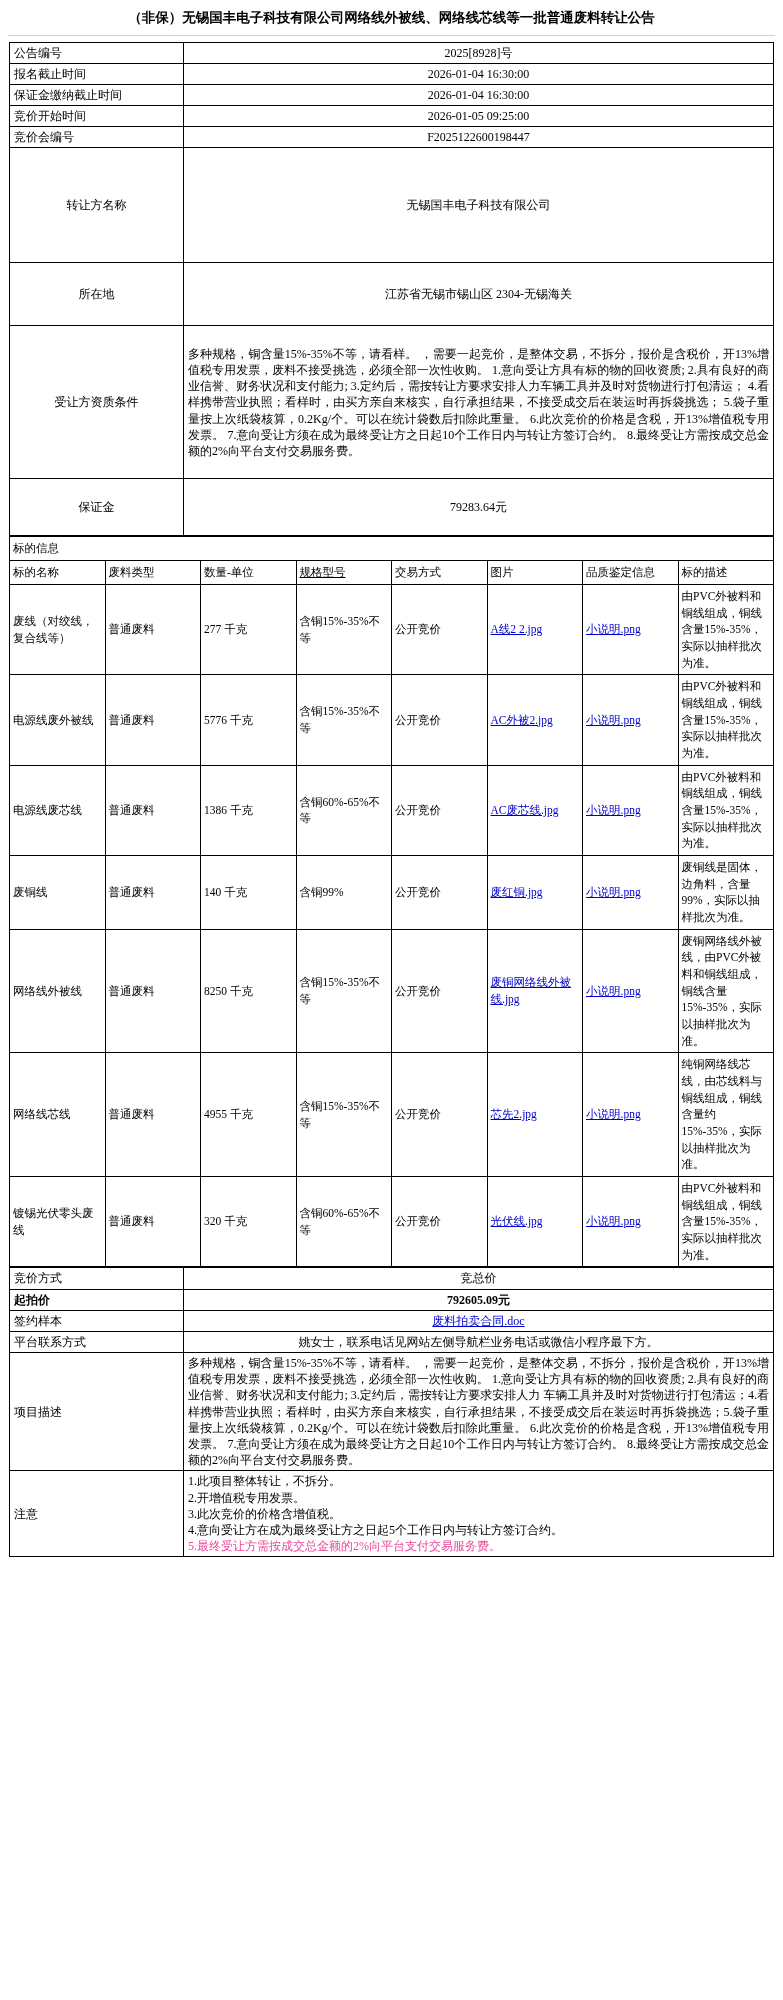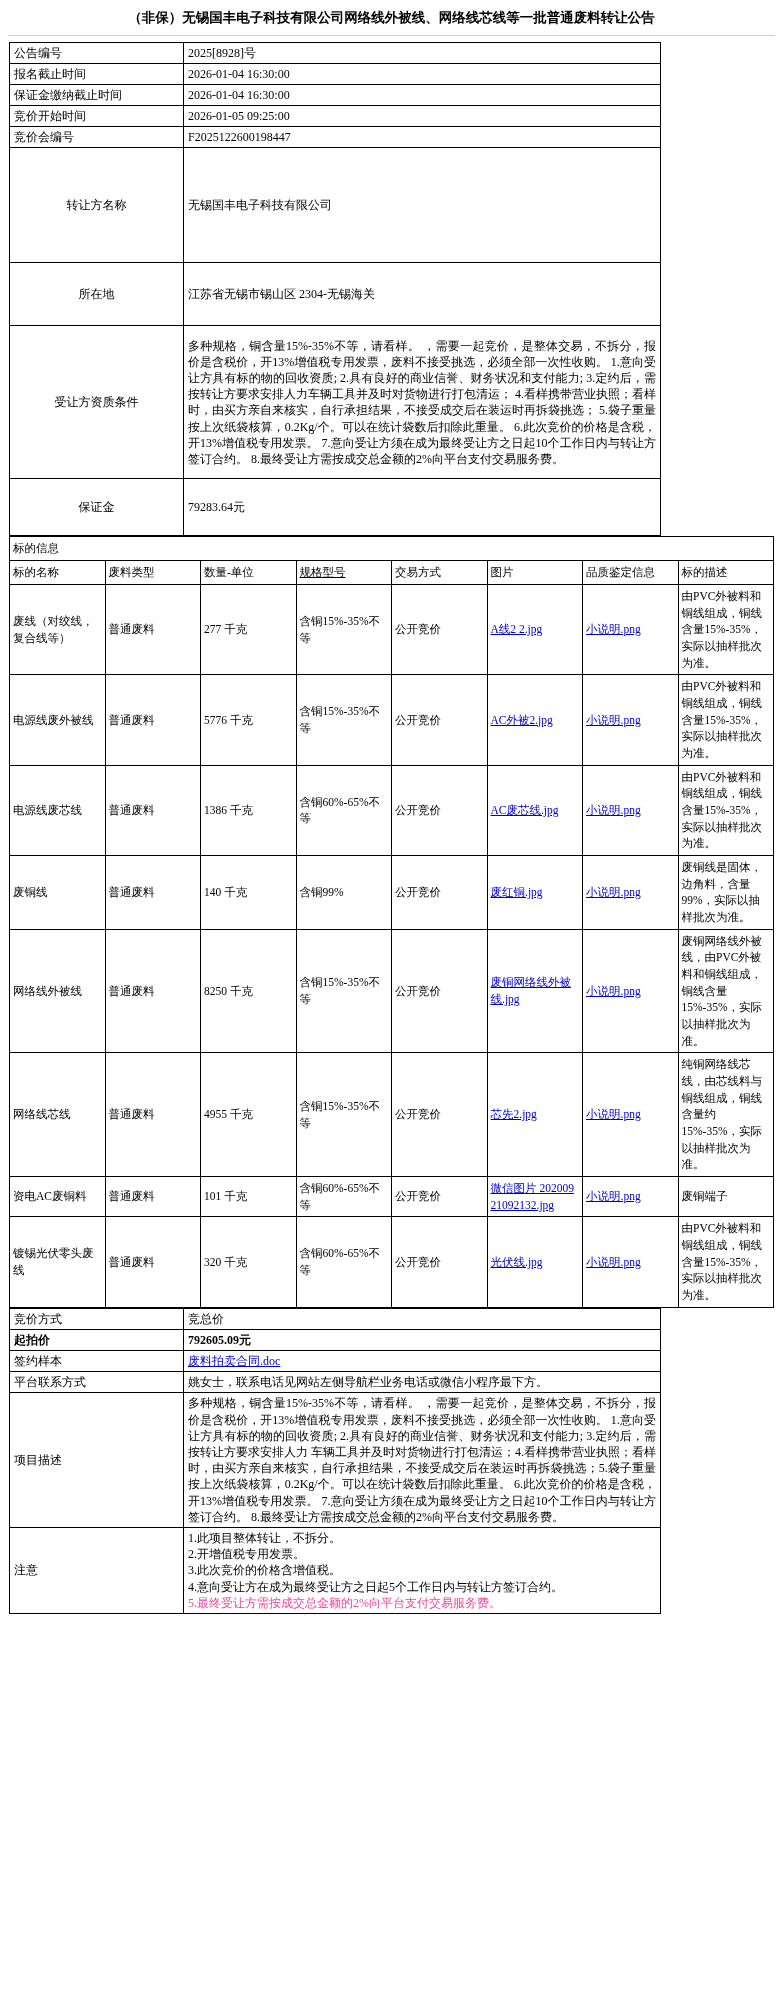--- a/index.html
+++ b/index.html
@@ -19,21 +19,21 @@
     font-size:13.5px;
     padding:9px 10px 8px 10px;
     line-height:1.3;
   }
   .hr{
     border:0;border-top:1px solid #cfcfcf;
     margin:0 8px 6px 8px;height:0;
   }
   table.grid{
     border-collapse:collapse;
-    width:652px;
+    width:765px;
     margin:0 9px;
     table-layout:fixed;
     border-radius:15px;
   }
   table.grid td,table.grid th{
     border:1px solid #000;
     padding:2px 4px;
     vertical-align:middle;
     font-size:12px;
     line-height:1.35;
@@ -43,21 +43,21 @@
   td.label{width:165px;}
   td.vlabel{
     width:17px;
     padding:2px 1px;
     text-align:center;
     vertical-align:middle;
     line-height:1.45;
     word-break:break-all;
     white-space:normal;
   }
-  td.valcell{vertical-align:middle;}
+  td.valcell{vertical-align:middle;text-align:center;}
   td.para{
     vertical-align:middle;
     line-height:1.52;
     text-align:justify;
     padding:3px 5px;
   }
   td.centerhead{
     text-align:center;
     font-size:12.5px;
     padding:4px;
@@ -219,30 +219,20 @@
         <td>网络线芯线</td>
         <td>普通废料</td>
         <td>4955 千克</td>
         <td>含铜15%-35%不等</td>
         <td>公开竞价</td>
         <td><a class="lnk" href="#">芯先2.jpg</a></td>
         <td><a class="lnk" href="#">小说明.png</a></td>
         <td>纯铜网络线芯线，由芯线料与铜线组成，铜线含量约15%-35%，实际以抽样批次为准。</td>
       </tr>
 
-      <tr>
-        <td>资电AC废铜料</td>
-        <td>普通废料</td>
-        <td>101 千克</td>
-        <td>含铜60%-65%不等</td>
-        <td>公开竞价</td>
-        <td><a class="lnk" href="#">微信图片 20200921092132.jpg</a></td>
-        <td><a class="lnk" href="#">小说明.png</a></td>
-        <td>废铜端子</td>
-      </tr>
 
       <tr>
         <td>镀锡光伏零头废线</td>
         <td>普通废料</td>
         <td>320 千克</td>
         <td>含铜60%-65%不等</td>
         <td>公开竞价</td>
         <td><a class="lnk" href="#">光伏线.jpg</a></td>
         <td><a class="lnk" href="#">小说明.png</a></td>
         <td>由PVC外被料和铜线组成，铜线含量15%-35%，实际以抽样批次为准。</td>

